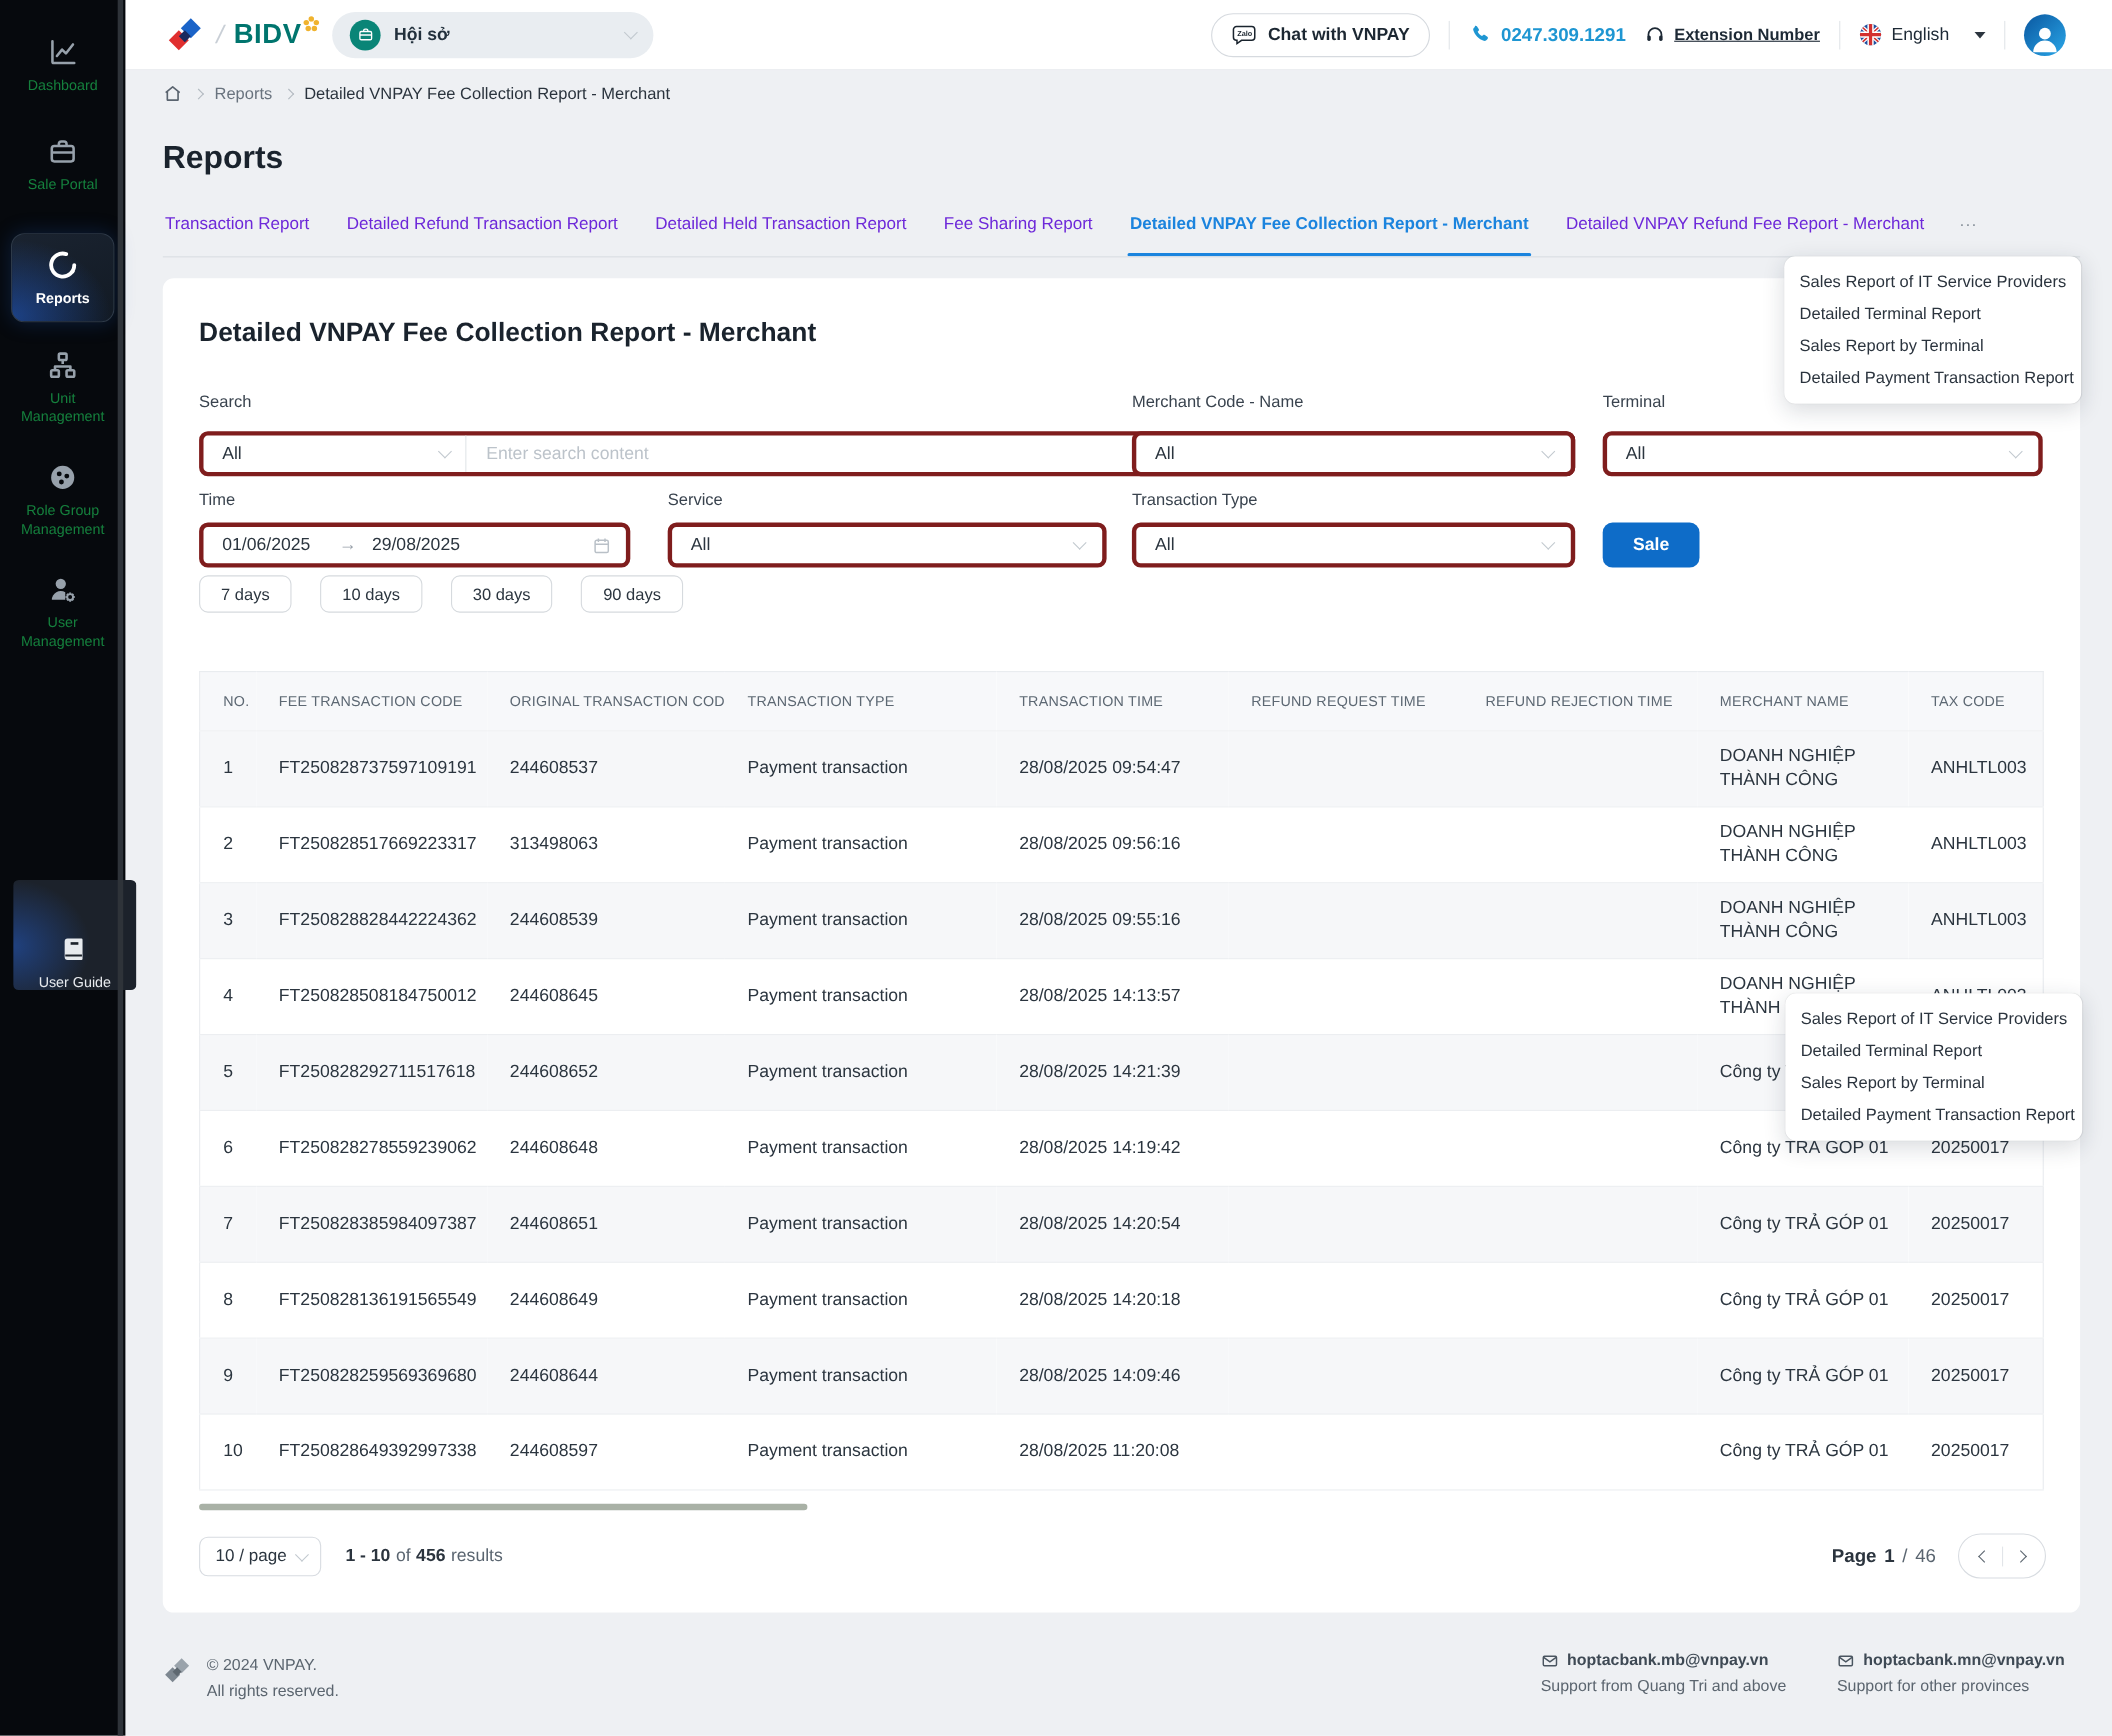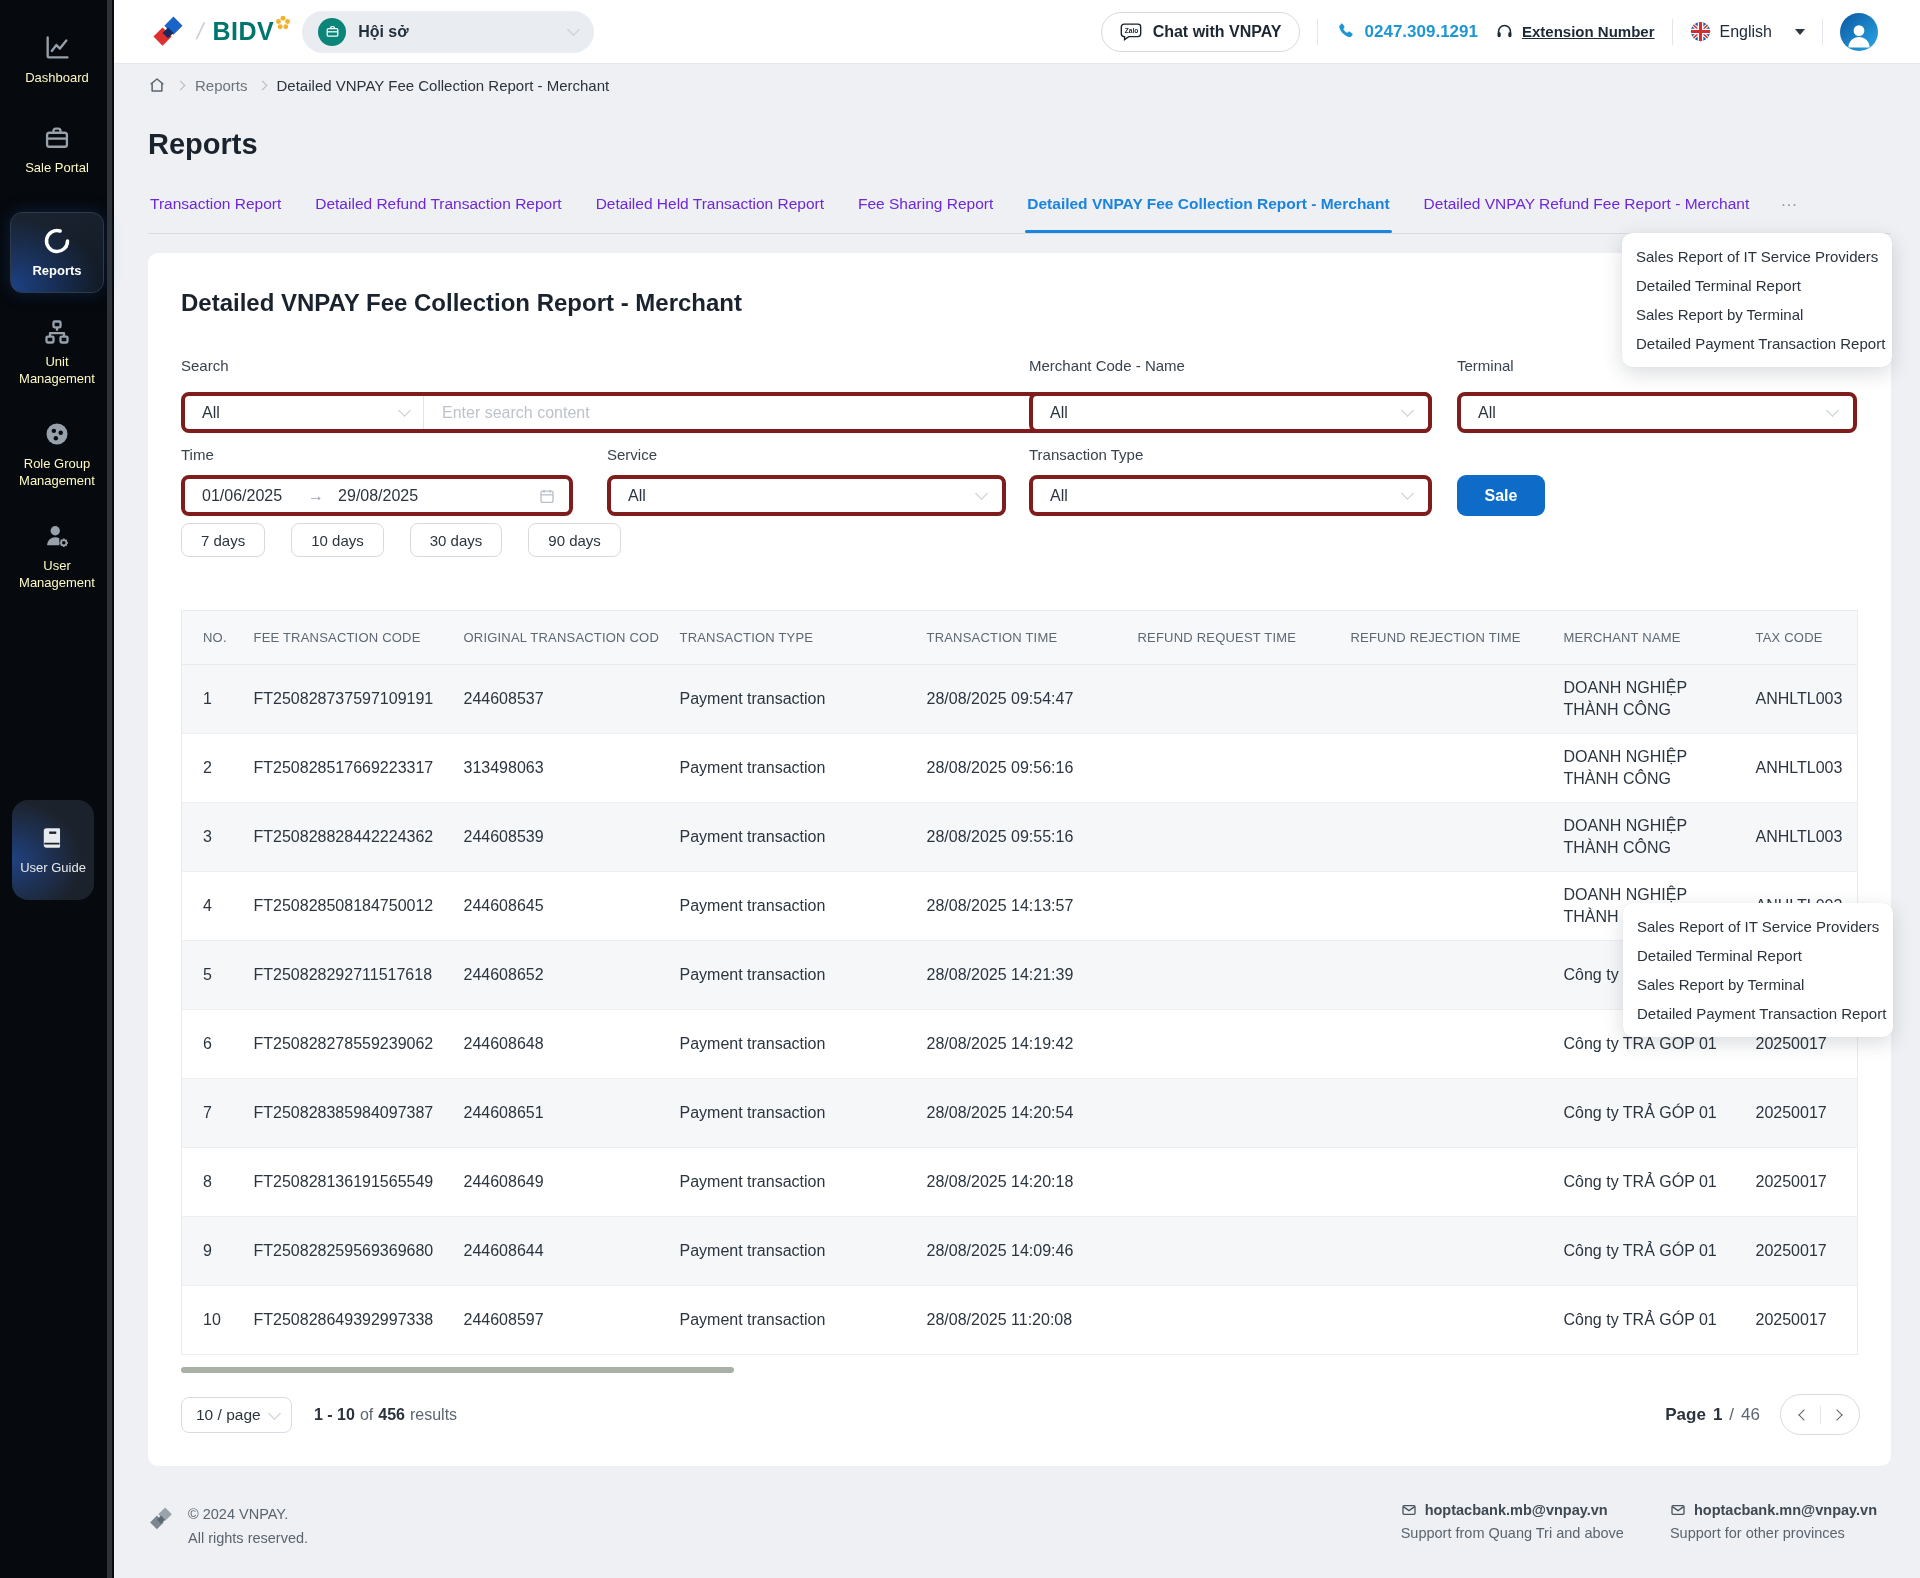--- a/index.html
+++ b/index.html
@@ -5,29 +5,29 @@
   *{box-sizing:border-box;margin:0;padding:0}
   html,body{width:1920px;height:1578px}
   body{position:relative;background:#eef0f3;font-family:"Liberation Sans","DejaVu Sans",sans-serif;color:#2b353f;overflow:hidden}
 
   
   .sidebar{position:absolute;left:0;top:0;width:114px;height:1578px;background:#06090d;z-index:30}
   .sidebar-scrollbar{position:absolute;left:107px;top:0;width:5px;height:1578px;background:#2e3339}
   .s-item{position:absolute;left:8px;width:98px;display:flex;flex-direction:column;align-items:center;text-align:center;cursor:pointer}
   .s-icon{color:#97a1ab;display:flex}
   .s-icon svg{width:28px;height:28px}
-  .s-label{font-size:13px;color:#fef9c3;margin-top:7px;line-height:17px}
+  .s-label{font-size:13px;color:#15803d;margin-top:7px;line-height:17px}
   .s-item.active{left:10px;width:94px;padding:14px 0 13px;border-radius:12px;border:1px solid #2e3a49;
     background:radial-gradient(90px 70px at 0% 95%,rgba(35,95,210,.55),rgba(0,0,0,0)),linear-gradient(160deg,#1a2330,#121a24);
     box-shadow:0 0 18px rgba(30,90,200,.25)}
   .s-item.active .s-icon{color:#fff}
   .s-item.active .s-label{color:#fff;font-weight:700}
-  .user-guide{position:absolute;left:12px;top:800px;width:82px;height:100px;border-radius:16px;cursor:pointer;
+  .user-guide{position:absolute;left:12px;top:800px;width:112px;height:100px;border-radius:5px;cursor:pointer;
     background:radial-gradient(70px 60px at 0% 60%,rgba(36,96,210,.5),rgba(0,0,0,0)),#1c222b;
-    display:flex;flex-direction:column;align-items:center;justify-content:center;gap:9px}
+    display:flex;flex-direction:column;align-items:center;justify-content:flex-end;gap:9px}
   .user-guide .s-icon{color:#e7eaee}
   .user-guide .s-icon svg{width:26px;height:26px}
   .ug-label{font-size:13px;color:#e7eaee}
 
   
   .topbar{position:absolute;left:114px;top:0;width:1806px;height:64px;background:#fff;border-bottom:1px solid #e4e7eb;display:flex;align-items:center;z-index:20}
   .brand{display:flex;align-items:center;margin-left:34px;gap:9px}
   .brand svg.mark{width:40px;height:38px}
   .slash{color:#c9cfd6;font-size:23px;font-weight:300;transform:skewX(-12deg)}
   .bidv{font-size:25px;font-weight:800;color:#00756e;letter-spacing:.5px;position:relative;padding-right:12px}

